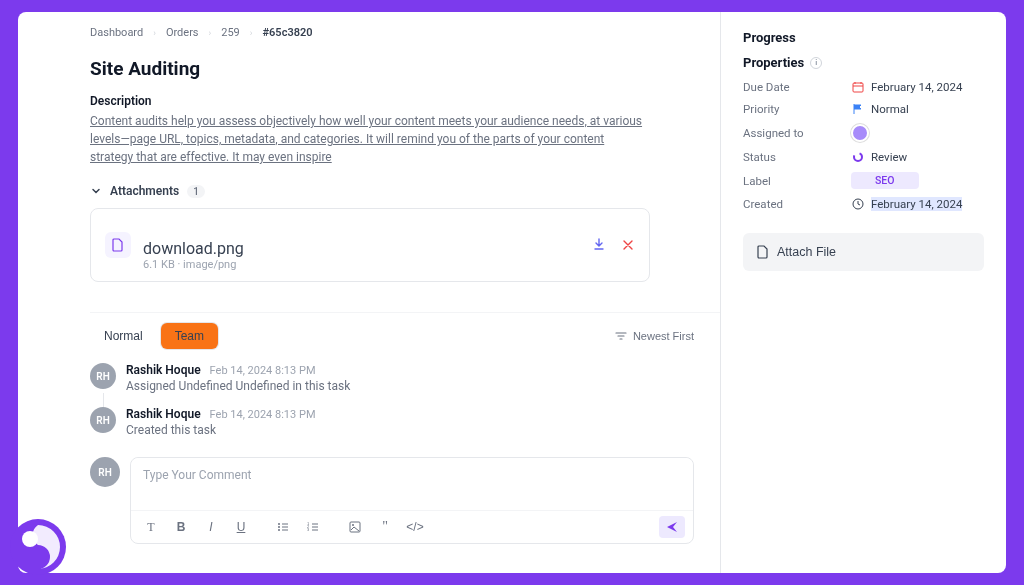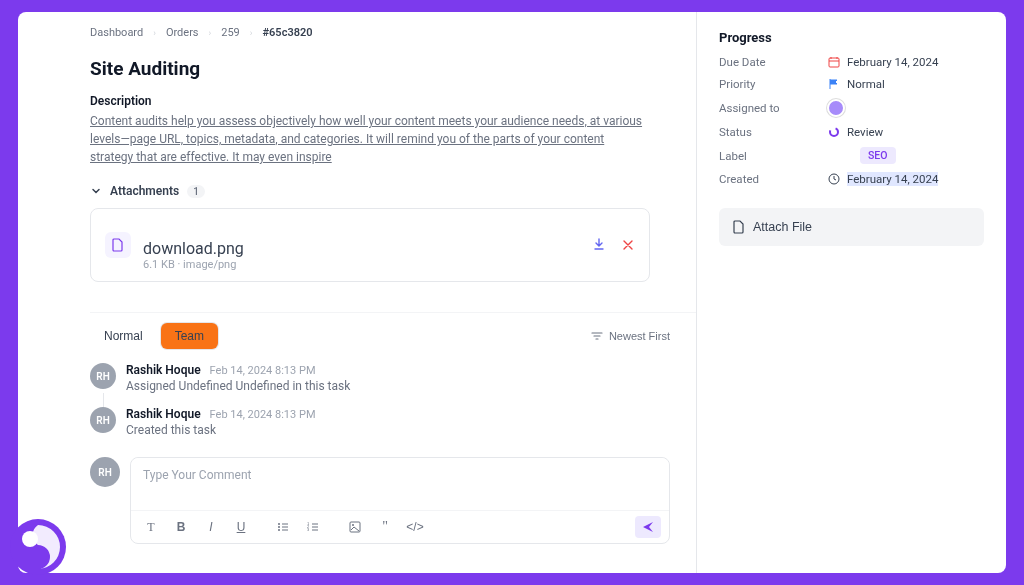--- a/index.html
+++ b/index.html
@@ -1,19 +1,19 @@
 <!DOCTYPE html>
 <html><head>
 <meta charset="utf-8">
 <style>
   * { box-sizing: border-box; margin: 0; padding: 0; }
   body { font-family: -apple-system, BlinkMacSystemFont, "Segoe UI", Roboto, sans-serif; background:#7c3aed; width:1024px; height:585px; overflow:hidden; }
   .frame { position:absolute; top:12px; left:18px; right:18px; bottom:12px; background:#fff; border-radius:8px; overflow:hidden; display:flex; }
   .main { flex:1; padding:14px 26px 0 72px; overflow:hidden; position:relative; }
-  .side { width:310px; border-left:1px solid #e5e7eb; padding:18px 22px; overflow:auto; }
+  .side { width:286px; border-left:1px solid #e5e7eb; padding:18px 22px; overflow:auto; }
 
   .crumbs { font-size:11px; color:#6b7280; display:flex; gap:10px; align-items:center; margin-bottom:18px; }
   .crumbs span.sep { color:#d1d5db; font-size:9px; }
   .crumbs a { color:#6b7280; text-decoration:none; }
   h1 { font-size:19px; font-weight:700; color:#111827; margin-bottom:14px; }
   .desc-label { font-size:12px; font-weight:600; color:#111827; margin-bottom:4px; }
   .desc-text { font-size:12px; color:#6b7280; line-height:1.5; max-width:560px; margin-bottom:18px;text-decoration:underline; }
 
   .attach-head { display:flex; align-items:center; gap:8px; font-size:12px; font-weight:600; color:#374151; margin-bottom:10px; }
   .chev { width:12px; height:12px; }
@@ -62,21 +62,21 @@
   .track { flex:1; height:2px; background:#e5e7eb; border-radius:2px; position:relative; }
   .fill { height:100%; background:#7c3aed; border-radius:2px; }
   .thumb { position:absolute; top:50%; transform:translate(-50%,-50%); width:14px; height:14px; border-radius:50%; background:#fff; border:3px solid #7c3aed; }
   .pct { font-size:13px; font-weight:600; color:#374151; }
 
   .props { display:flex; flex-direction:column; gap:8px; font-size:11.5px; }
   .prop-row { display:flex; align-items:center; }
   .prop-label { width:108px; color:#6b7280; }
   .prop-val { flex:1; color:#374151; display:flex; align-items:center; gap:6px; }
   .pi { width:14px; height:14px; display:inline-flex; align-items:center; justify-content:center; }
-  .chip { background:#ede9fe; color:#7c3aed; font-size:10.5px; padding:2px 8px; border-radius:4px; font-weight:500;margin-left:33px; }
+  .chip { background:#ede9fe; color:#7c3aed; font-size:10.5px; padding:2px 24px; border-radius:4px; font-weight:500; }
   .assignee-av { width:18px; height:18px; border-radius:50%; background:#a78bfa; border:2px solid #fff; box-shadow:0 0 0 1px #ddd; }
   .hl { background:#e0e7ff; }
 
   .attach-file-btn { margin-top:22px; width:100%; background:#f3f4f6; border:none; border-radius:6px; padding:12px 14px; text-align:left; font-size:12.5px; color:#374151; display:flex; align-items:center; gap:8px; cursor:pointer; }
 
   .logo { position:absolute; left:6px; bottom:6px; width:64px; height:64px; }
   .logo svg { width:64px; height:64px; }
 </style>
 </head>
 <body>
@@ -216,20 +216,24 @@
             </button>
           </div>
         </div>
       </div>
     </div>
   </div>
 
   <div class="side">
     <div class="sec-title">Progress</div>
 
+    <div class="sec-title">
+      <span>Properties</span>
+      <span class="info-i">i</span>
+    </div>
 
     <div class="props">
       <div class="prop-row">
         <div class="prop-label">Due Date</div>
         <div class="prop-val">
           <span class="pi">
               <svg width="12" height="12" viewBox="0 0 12 12">
                 <rect x="1" y="2" width="10" height="9" rx="1" fill="none" stroke="#ef4444"></rect>
                 <path d="M1 5h10" stroke="#ef4444"></path>
                 <path d="M3 1v2M9 1v2" stroke="#ef4444"></path>

